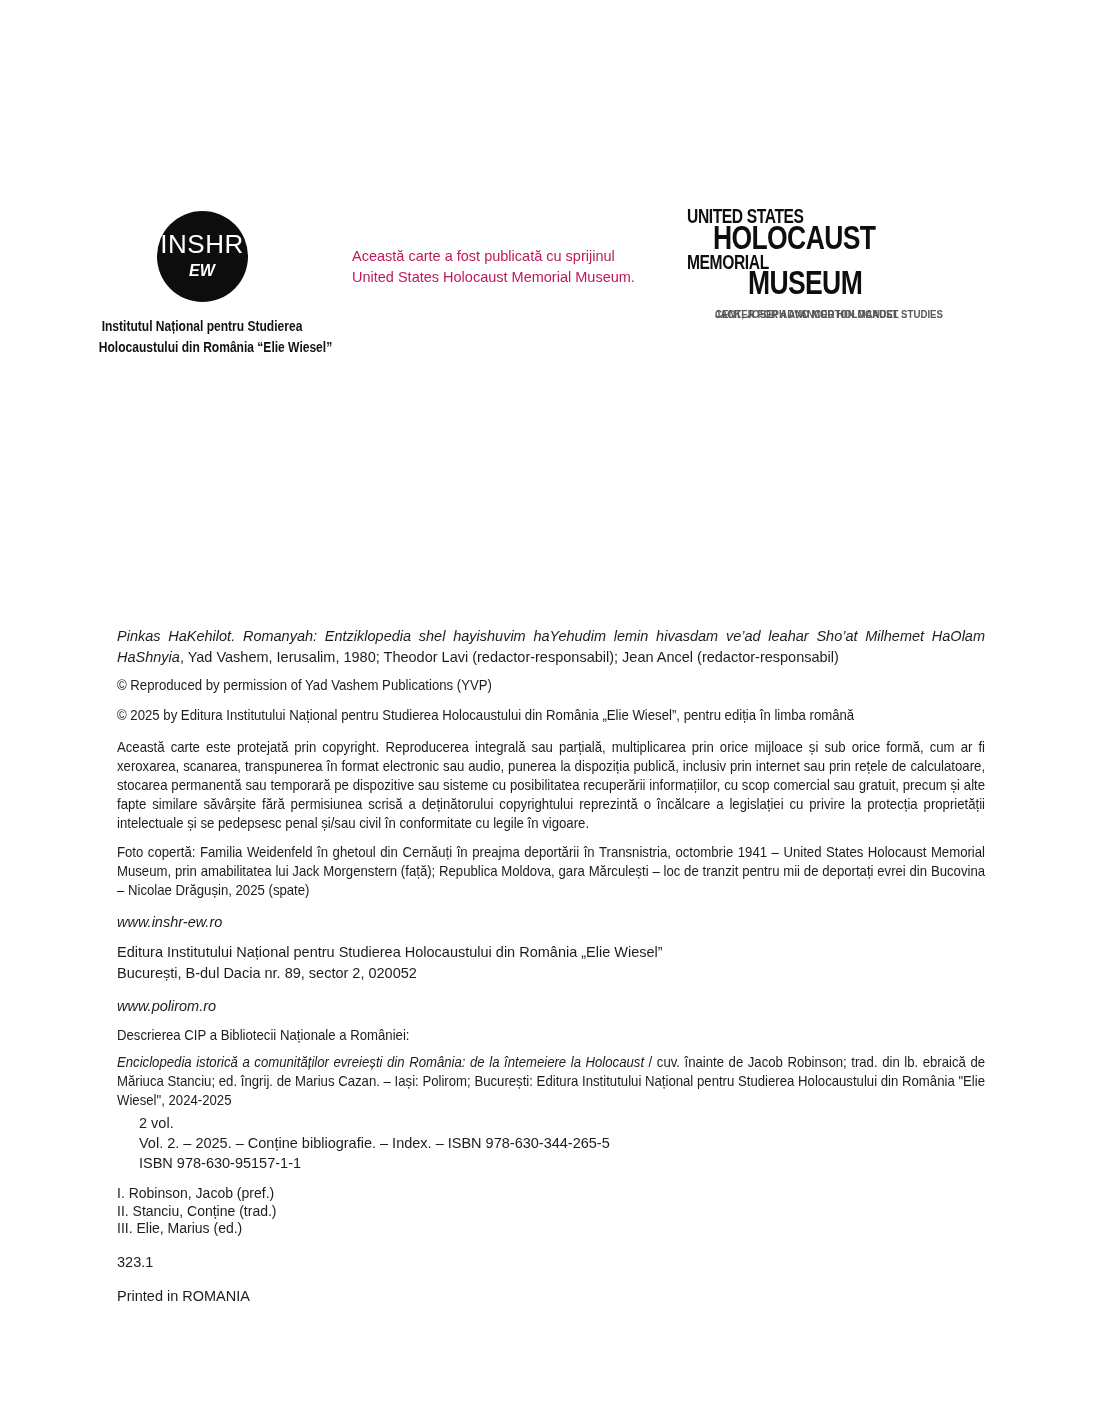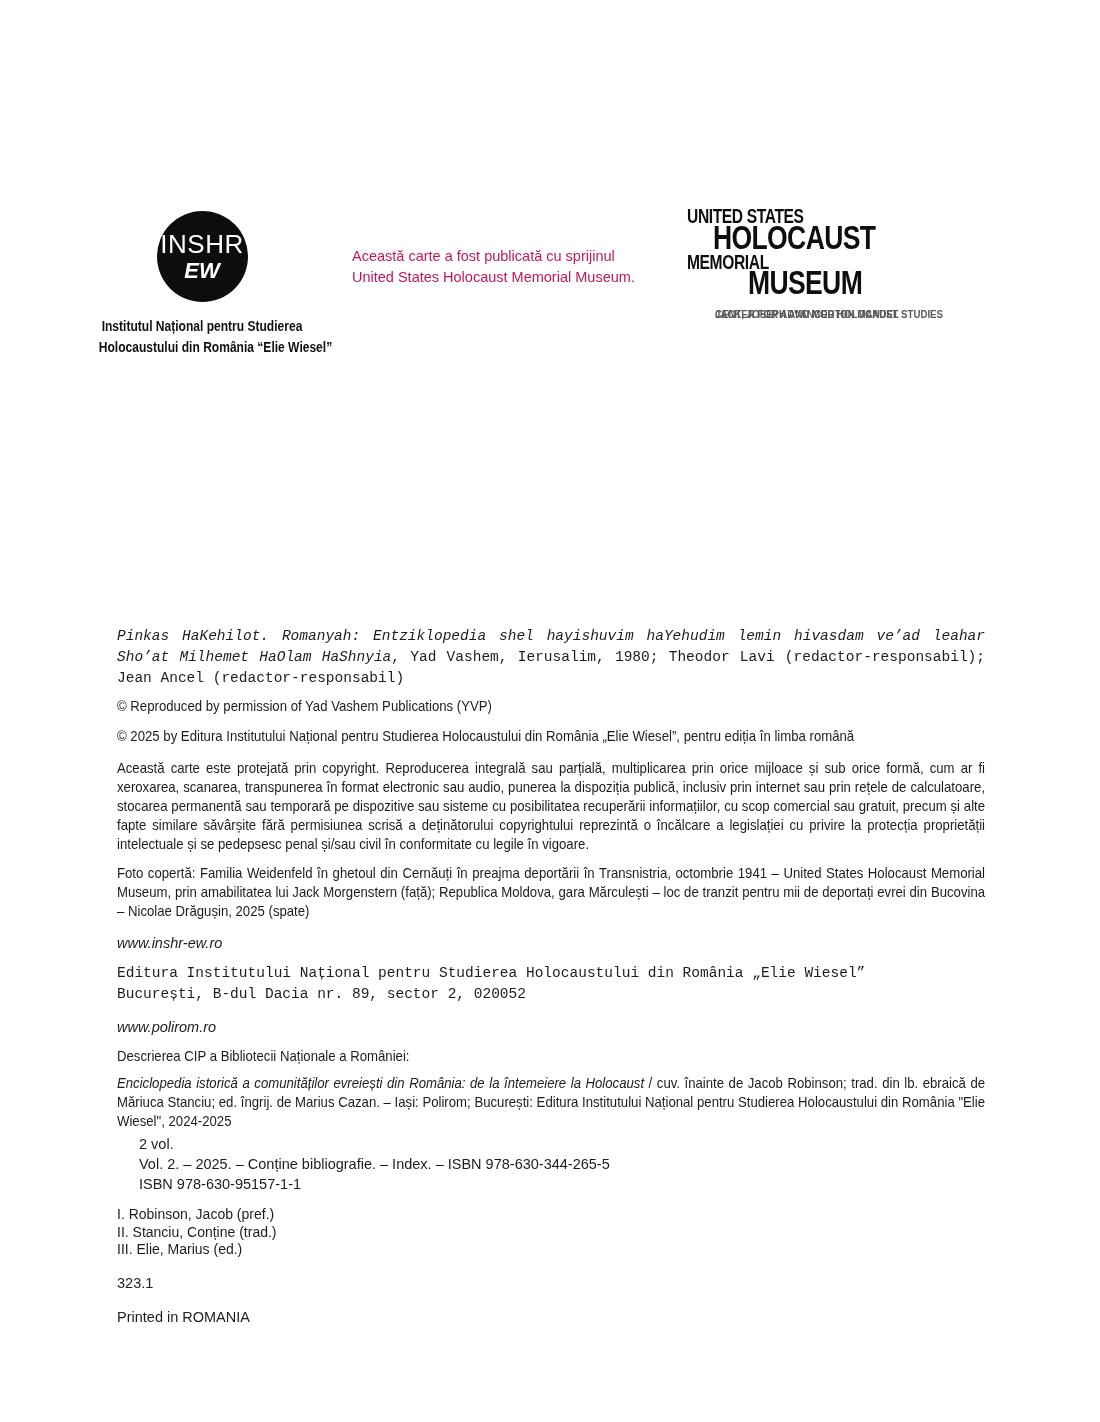--- a/index.html
+++ b/index.html
@@ -16,21 +16,21 @@
 
   
   .inshr-logo { position: absolute; left: 82px; top: 205px; width: 240px; text-align: center; }
   .inshr-circle {
     width: 91px; height: 91px; margin: 6px auto 0;
     background: #0d0d0d; border-radius: 50%;
     display: flex; flex-direction: column; align-items: center; justify-content: center;
     color: #ffffff;
   }
   .inshr-circle .l1 { font-size: 26px; font-weight: 400; letter-spacing: 0.5px; line-height: 26px; }
-  .inshr-circle .l2 { font-size: 22px; font-weight: 700; font-style: italic; line-height: 24px; margin-top: 2px; }
+  .inshr-circle .l2 { font-size: 16px; font-weight: 700; font-style: italic; line-height: 24px; margin-top: 2px; }
   .inshr-caption {
     margin-top: 14px; font-size: 14px; font-weight: 700; color: #111;
     line-height: 21px; transform: scaleX(0.86); transform-origin: 50% 0;
     white-space: nowrap;
   }
 
   .support-note { position: absolute; left: 352px; top: 246px; font-size: 14.5px; color: #be185d; line-height: 21px; }
 
   .ushmm-logo { position: absolute; left: 687px; top: 203px; width: 300px; height: 140px; color: #0e0e0e; }
   .ushmm-logo div { position: absolute; transform-origin: 0 0; white-space: nowrap; }
@@ -56,21 +56,21 @@
   }
   .indent { padding-left: 22px; }
 
   .mb8  { margin-bottom: 8px  !important; }
   .mb10 { margin-bottom: 10px !important; }
   .mb11 { margin-bottom: 11px !important; }
   .mb12 { margin-bottom: 12px !important; }
   .mb13 { margin-bottom: 13px !important; }
   .mb14 { margin-bottom: 14px !important; }
   .mb3  { margin-bottom: 3px  !important; }
-  .lh21 { line-height: 21px; font-family: Liberation Mono, monospace; }
+  .lh21 { line-height: 21px; }
   .lh17 { line-height: 17.5px; font-size: 14px; }
 </style>
 </head>
 <body>
 
 <div class="page">
 
   <div class="inshr-logo">
     <div class="inshr-circle">
       <div class="l1">INSHR</div>

